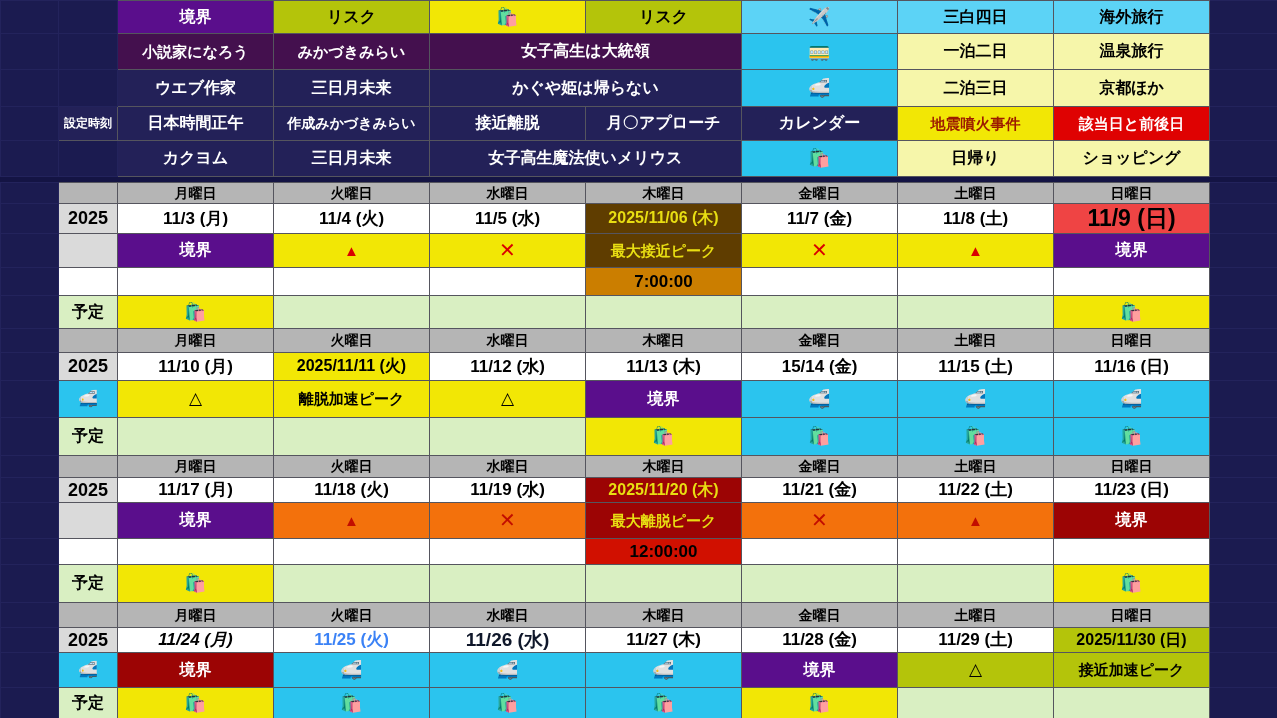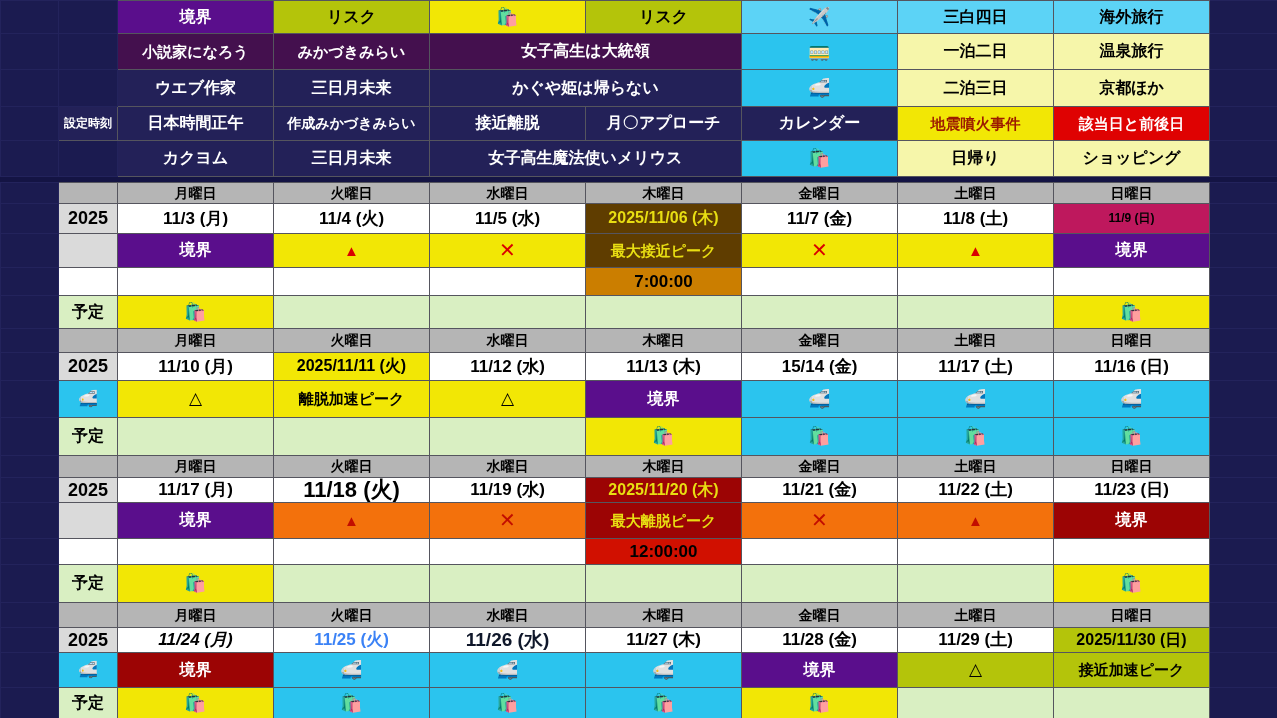--- a/index.html
+++ b/index.html
@@ -101,21 +101,21 @@
       </tr>
       <tr style="height: 30px;">
         <td class="g" style="background: rgb(27, 27, 80); color: rgb(0, 0, 0);"></td>
         <td style="background: rgb(218, 218, 218); color: rgb(0, 0, 0); font-size: 18px;">2025</td>
         <td style="background: rgb(255, 255, 255); color: rgb(0, 0, 0); font-size: 17px;">11/3 (月)</td>
         <td style="background: rgb(255, 255, 255); color: rgb(0, 0, 0); font-size: 17px;">11/4 (火)</td>
         <td style="background: rgb(255, 255, 255); color: rgb(0, 0, 0); font-size: 17px;">11/5 (水)</td>
         <td style="background: rgb(95, 61, 0); color: rgb(232, 222, 18); font-size: 16px;">2025/11/06 (木)</td>
         <td style="background: rgb(255, 255, 255); color: rgb(0, 0, 0); font-size: 17px;">11/7 (金)</td>
         <td style="background: rgb(255, 255, 255); color: rgb(0, 0, 0); font-size: 17px;">11/8 (土)</td>
-        <td style="background: #be185d; color: rgb(0, 0, 0); font-size: 12px;">11/9 (日)</td>
+        <td style="background: #ef4444; color: rgb(0, 0, 0); font-size: 23px;">11/9 (日)</td>
         <td class="g" style="background: rgb(27, 27, 80); color: rgb(0, 0, 0);"></td>
       </tr>
       <tr style="height: 34px;">
         <td class="g" style="background: rgb(27, 27, 80); color: rgb(0, 0, 0);"></td>
         <td style="background: rgb(218, 218, 218); color: rgb(0, 0, 0);"></td>
         <td style="background: rgb(90, 14, 140); color: rgb(255, 255, 255);">境界</td>
         <td style="background: rgb(242, 231, 5); color: rgb(217, 0, 0); font-size: 15px;">▲</td>
         <td style="background: rgb(242, 231, 5); color: rgb(217, 0, 0); font-size: 20px;">✕</td>
         <td style="background: rgb(95, 61, 0); color: rgb(232, 222, 18); font-size: 15px;">最大接近ピーク</td>
         <td style="background: rgb(242, 231, 5); color: rgb(217, 0, 0); font-size: 20px;">✕</td>
@@ -160,21 +160,21 @@
         <td class="g" style="background: rgb(27, 27, 80); color: rgb(0, 0, 0);"></td>
       </tr>
       <tr style="height: 28px;">
         <td class="g" style="background: rgb(27, 27, 80); color: rgb(0, 0, 0);"></td>
         <td style="background: rgb(218, 218, 218); color: rgb(0, 0, 0); font-size: 18px;">2025</td>
         <td style="background: rgb(255, 255, 255); color: rgb(0, 0, 0); font-size: 17px;">11/10 (月)</td>
         <td style="background: rgb(242, 231, 5); color: rgb(0, 0, 0); font-size: 16px;">2025/11/11 (火)</td>
         <td style="background: rgb(255, 255, 255); color: rgb(0, 0, 0); font-size: 17px;">11/12 (水)</td>
         <td style="background: rgb(255, 255, 255); color: rgb(0, 0, 0); font-size: 17px;">11/13 (木)</td>
         <td style="background: rgb(255, 255, 255); color: rgb(0, 0, 0); font-size: 17px;">15/14 (金)</td>
-        <td style="background: rgb(255, 255, 255); color: rgb(0, 0, 0); font-size: 17px;">11/17 (土)</td>
+        <td style="background: rgb(255, 255, 255); color: rgb(0, 0, 0); font-size: 17px;">11/15 (土)</td>
         <td style="background: rgb(255, 255, 255); color: rgb(0, 0, 0); font-size: 17px;">11/16 (日)</td>
         <td class="g" style="background: rgb(27, 27, 80); color: rgb(0, 0, 0);"></td>
       </tr>
       <tr style="height: 37px;">
         <td class="g" style="background: rgb(27, 27, 80); color: rgb(0, 0, 0);"></td>
         <td style="background: rgb(43, 196, 238); color: rgb(0, 0, 0); font-size: 16px;">🚅</td>
         <td style="background: rgb(242, 231, 5); color: rgb(0, 0, 0); font-size: 17px;">△</td>
         <td style="background: rgb(242, 231, 5); color: rgb(0, 0, 0); font-size: 15px;">離脱加速ピーク</td>
         <td style="background: rgb(242, 231, 5); color: rgb(0, 0, 0); font-size: 17px;">△</td>
         <td style="background: rgb(90, 14, 140); color: rgb(255, 255, 255);">境界</td>
@@ -204,21 +204,21 @@
         <td style="background: rgb(181, 181, 181); color: rgb(0, 0, 0); font-size: 14px;">木曜日</td>
         <td style="background: rgb(181, 181, 181); color: rgb(0, 0, 0); font-size: 14px;">金曜日</td>
         <td style="background: rgb(181, 181, 181); color: rgb(0, 0, 0); font-size: 14px;">土曜日</td>
         <td style="background: rgb(181, 181, 181); color: rgb(0, 0, 0); font-size: 14px;">日曜日</td>
         <td class="g" style="background: rgb(27, 27, 80); color: rgb(0, 0, 0);"></td>
       </tr>
       <tr style="height: 25px;">
         <td class="g" style="background: rgb(27, 27, 80); color: rgb(0, 0, 0);"></td>
         <td style="background: rgb(218, 218, 218); color: rgb(0, 0, 0); font-size: 18px;">2025</td>
         <td style="background: rgb(255, 255, 255); color: rgb(0, 0, 0); font-size: 17px;">11/17 (月)</td>
-        <td style="background: rgb(255, 255, 255); color: rgb(0, 0, 0); font-size: 22px;">11/18 (火)</td>
+        <td style="background: rgb(255, 255, 255); color: rgb(0, 0, 0); font-size: 17px;">11/18 (火)</td>
         <td style="background: rgb(255, 255, 255); color: rgb(0, 0, 0); font-size: 17px;">11/19 (水)</td>
         <td style="background: rgb(156, 4, 4); color: rgb(232, 222, 18); font-size: 16px;">2025/11/20 (木)</td>
         <td style="background: rgb(255, 255, 255); color: rgb(0, 0, 0); font-size: 17px;">11/21 (金)</td>
         <td style="background: rgb(255, 255, 255); color: rgb(0, 0, 0); font-size: 17px;">11/22 (土)</td>
         <td style="background: rgb(255, 255, 255); color: rgb(0, 0, 0); font-size: 17px;">11/23 (日)</td>
         <td class="g" style="background: rgb(27, 27, 80); color: rgb(0, 0, 0);"></td>
       </tr>
       <tr style="height: 36px;">
         <td class="g" style="background: rgb(27, 27, 80); color: rgb(0, 0, 0);"></td>
         <td style="background: rgb(218, 218, 218); color: rgb(0, 0, 0);"></td>

